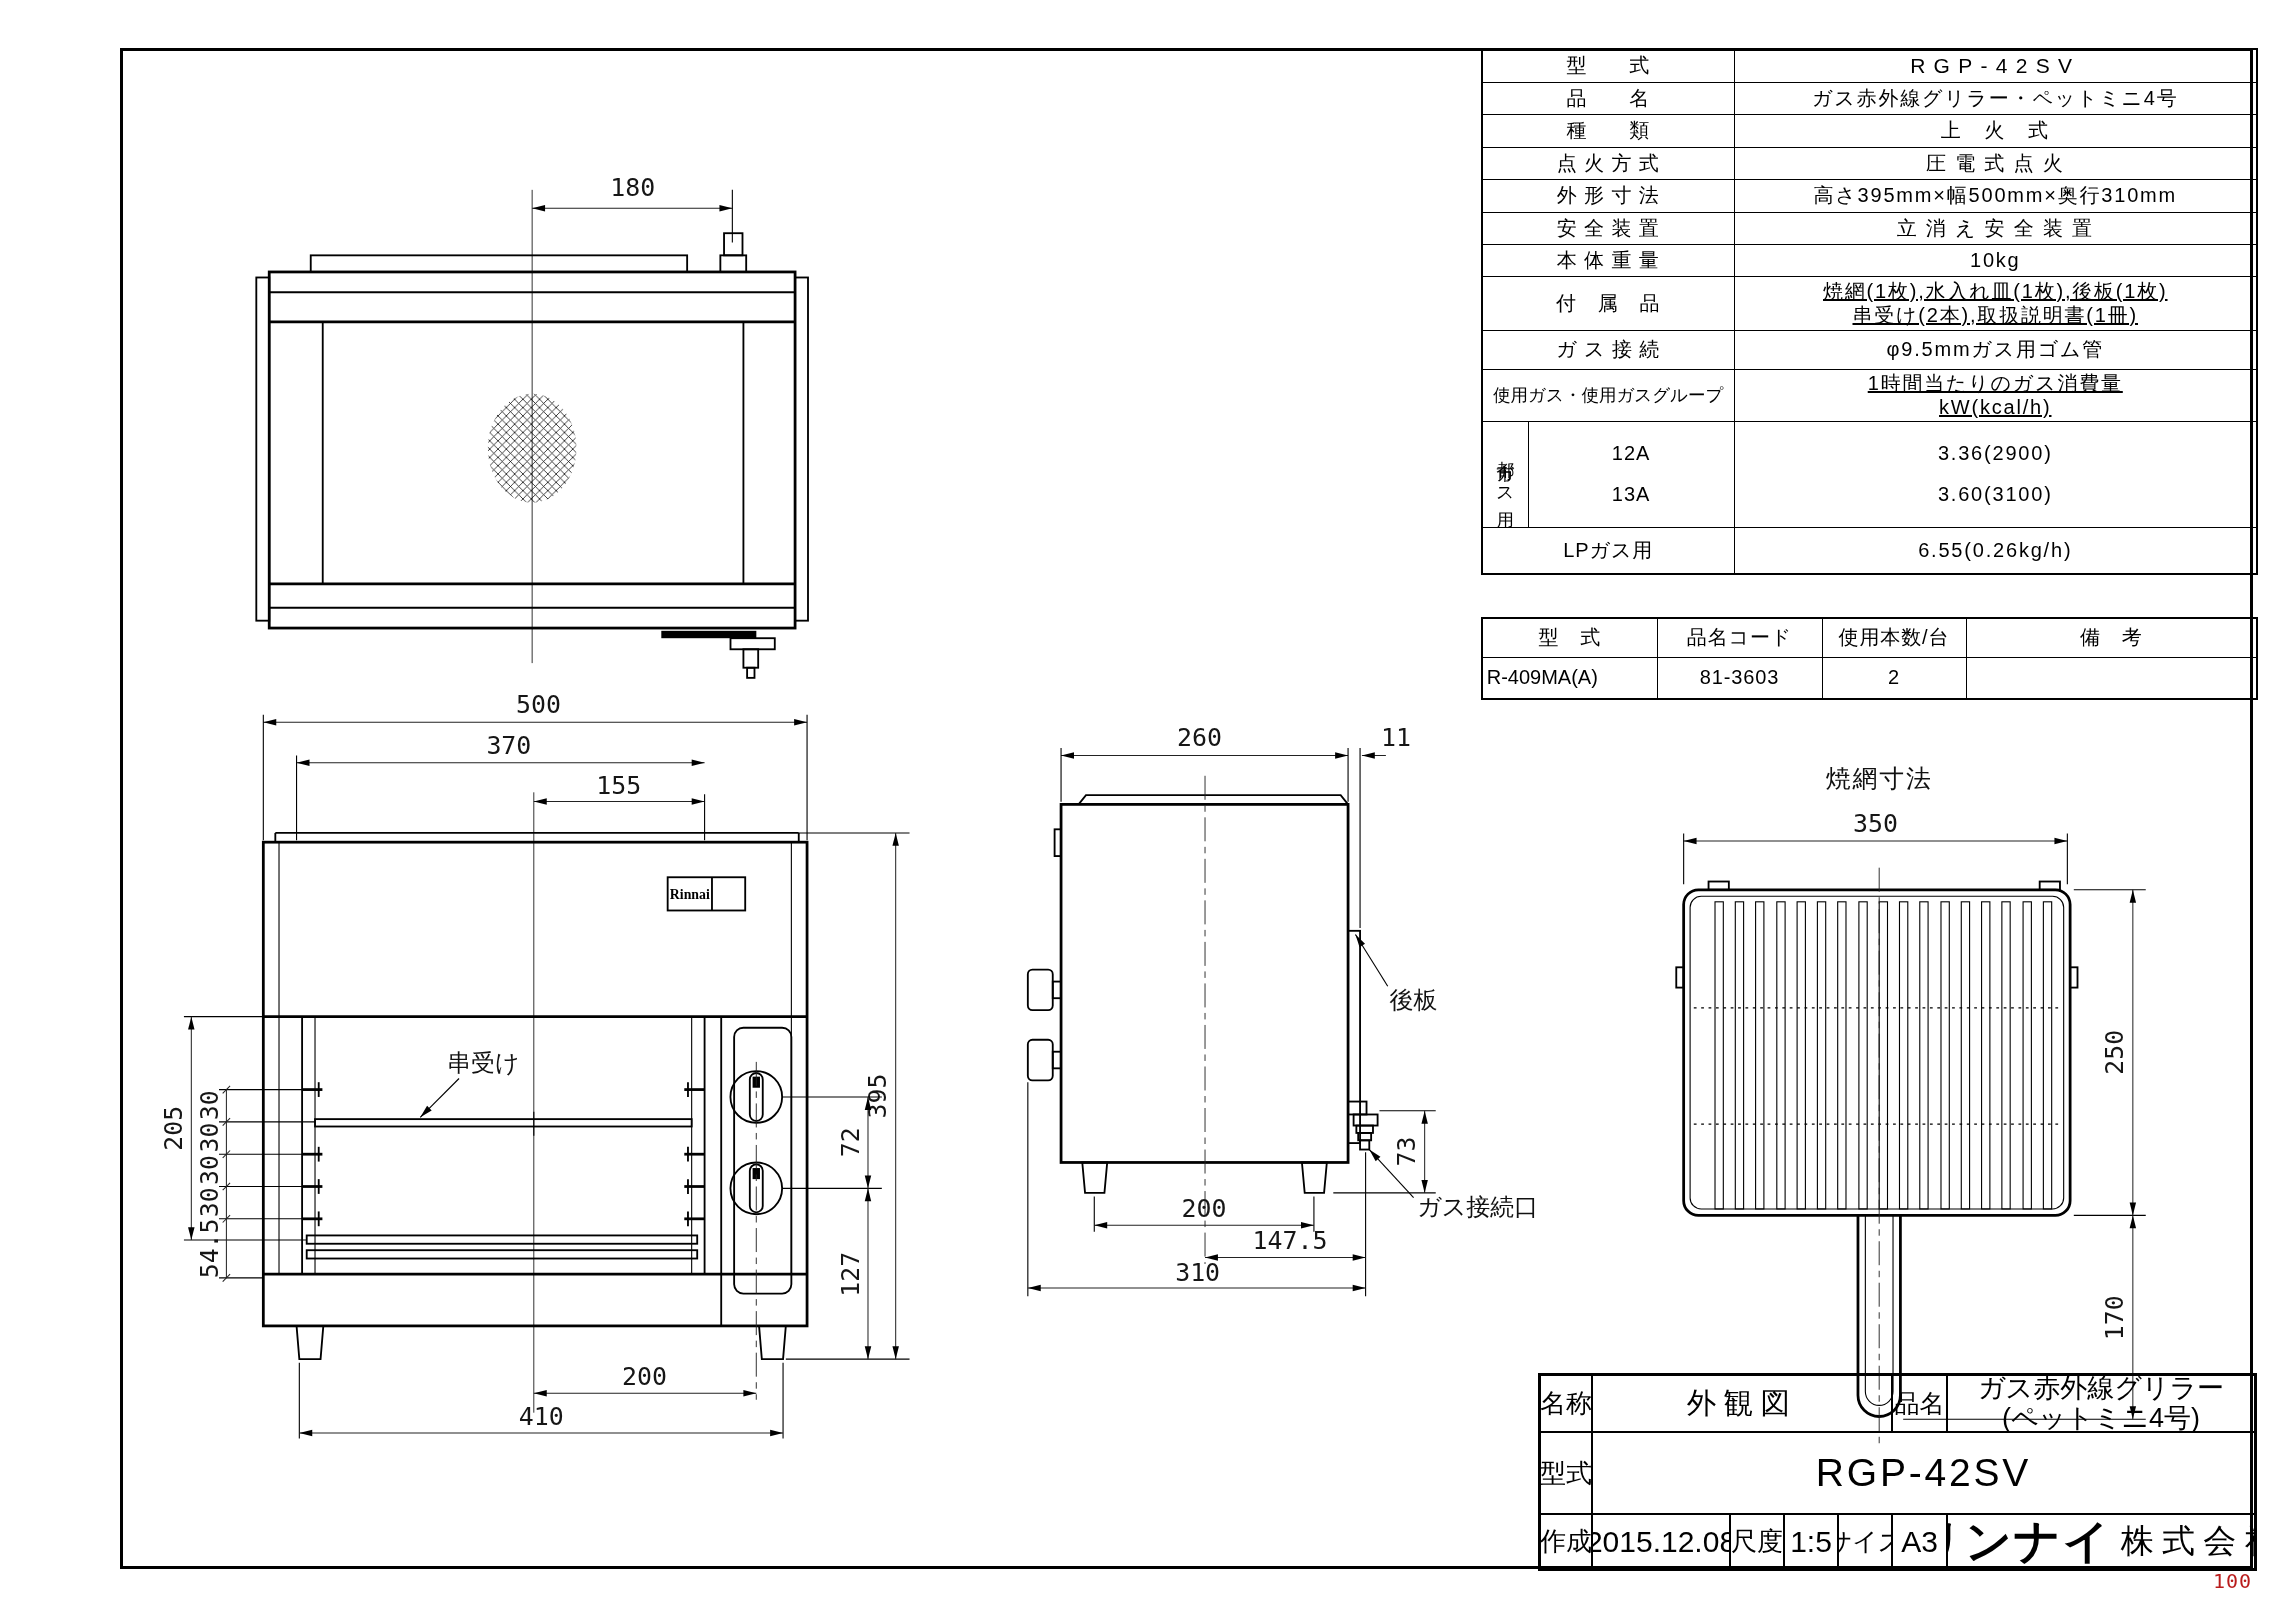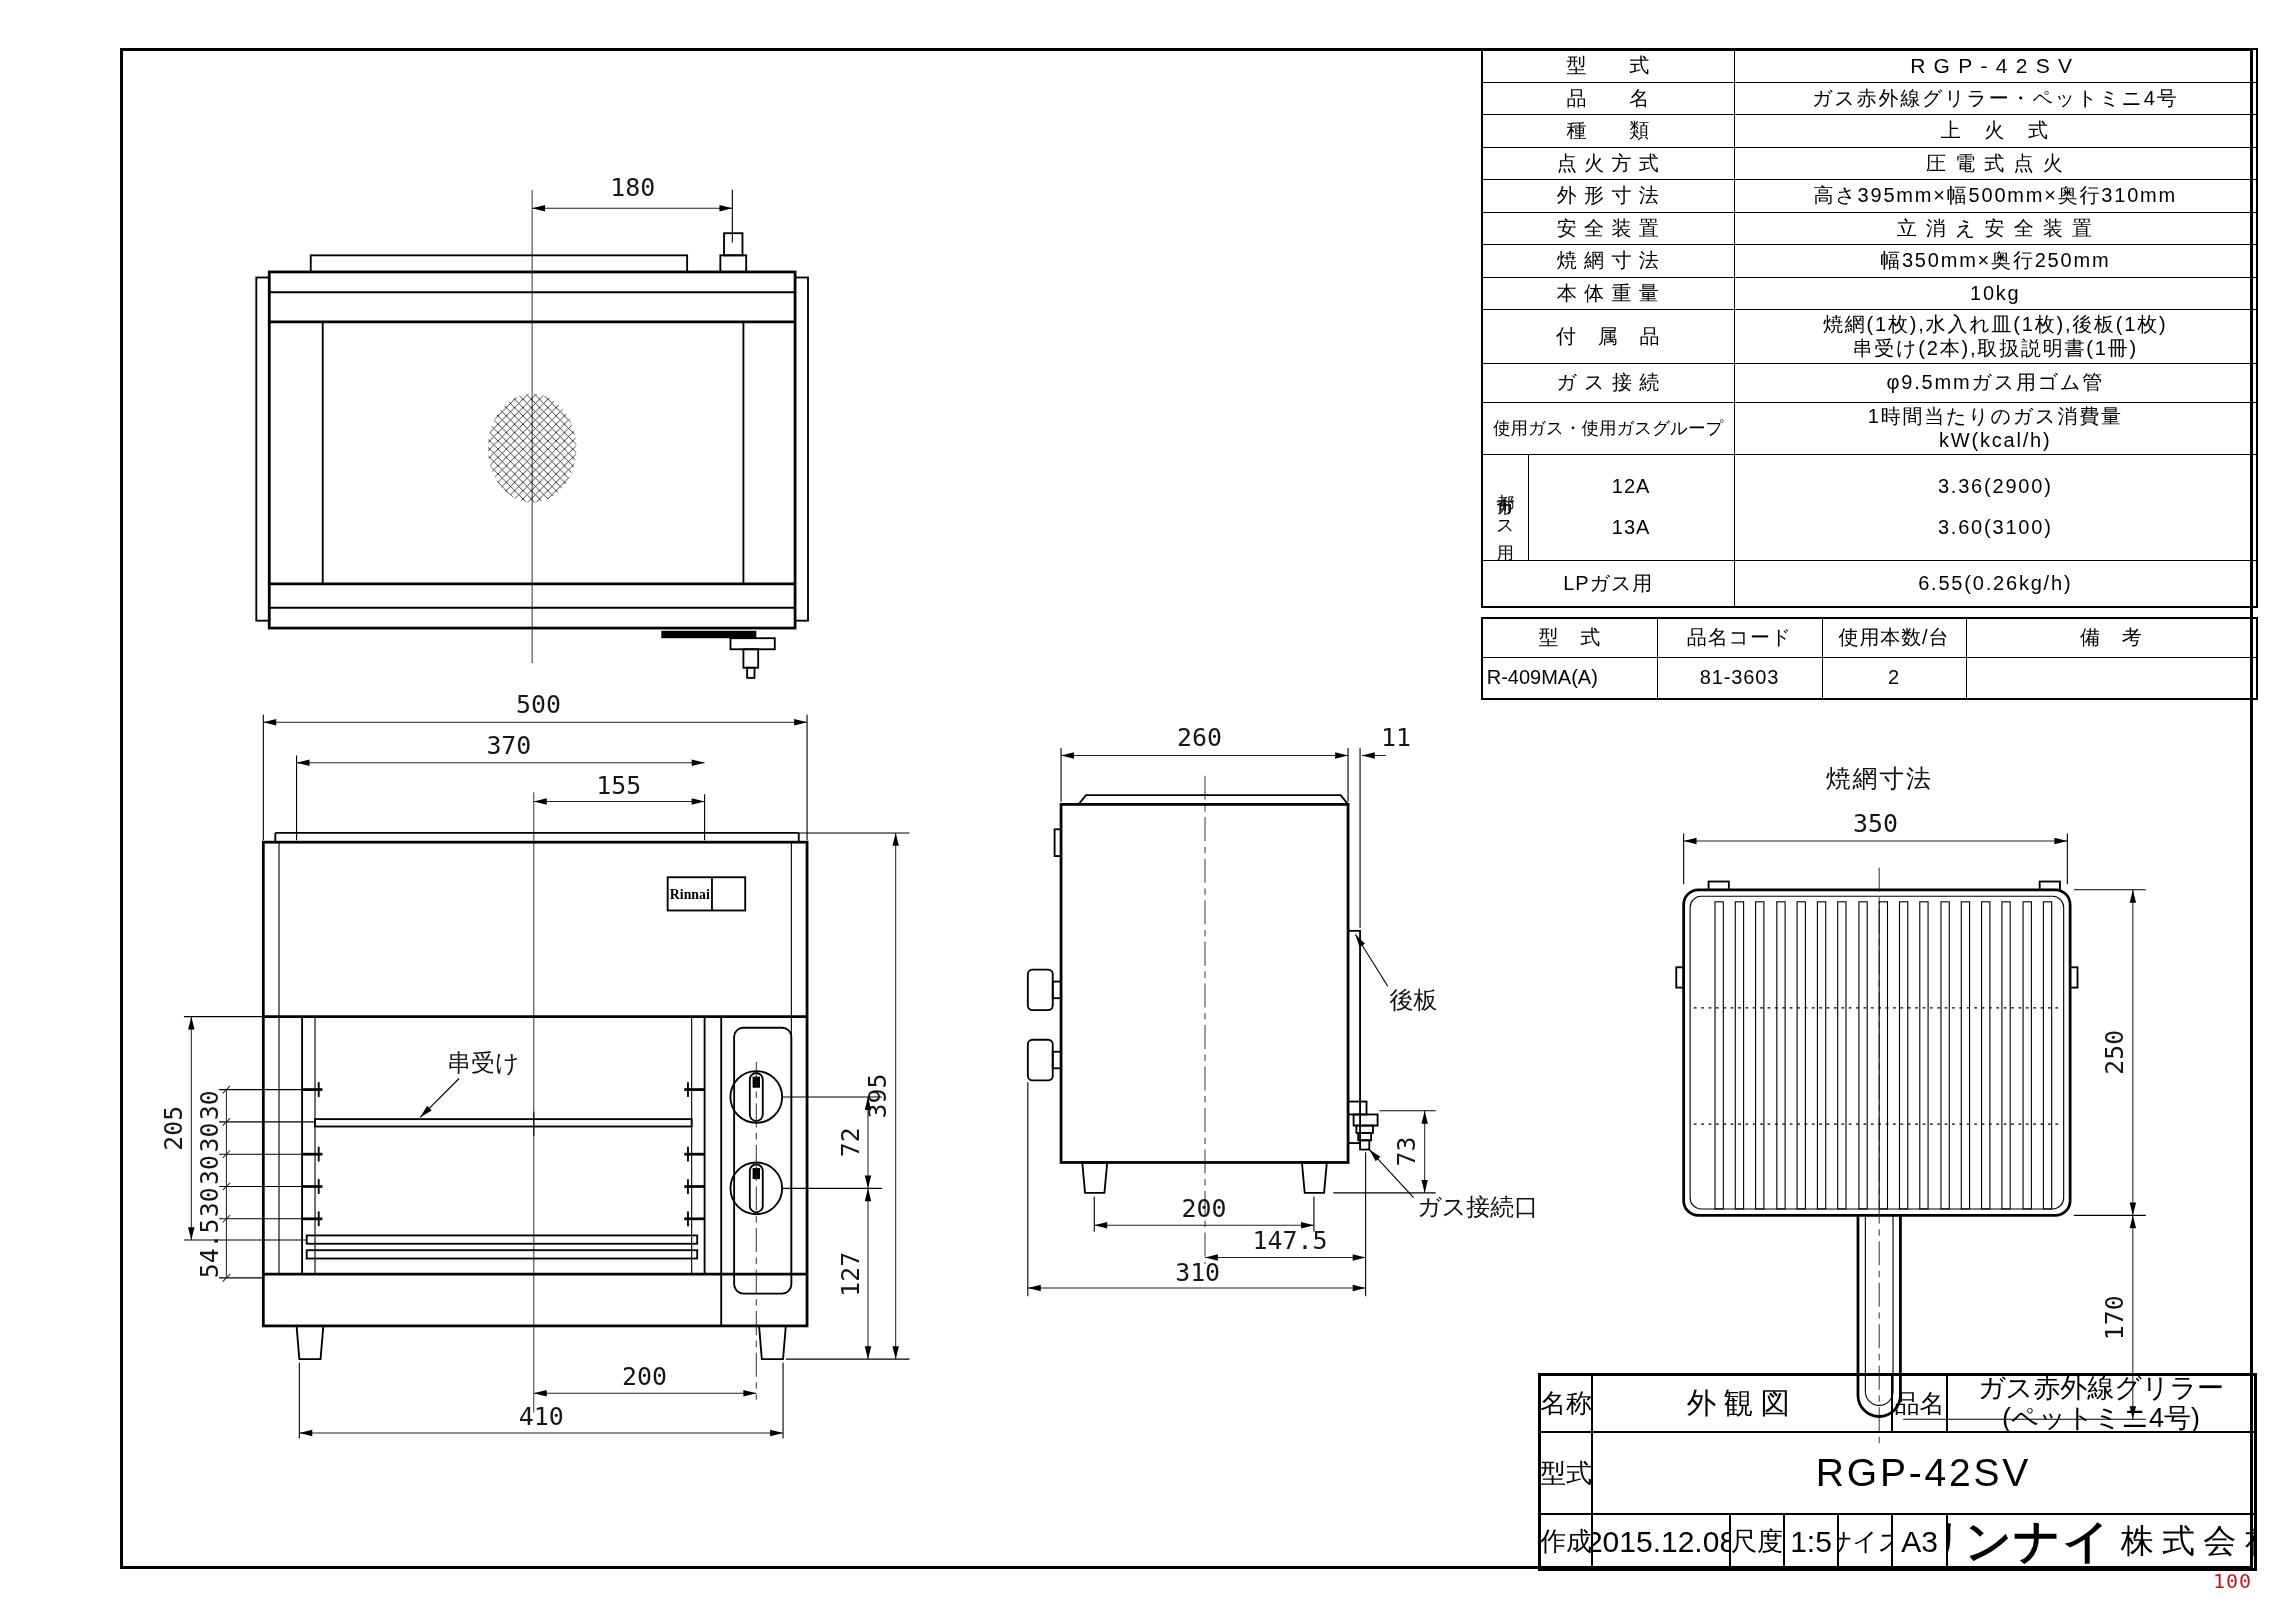--- a/index.html
+++ b/index.html
@@ -19,21 +19,21 @@
   .cline{stroke:#222;stroke-width:1;fill:none;}
 
   
   table{border-collapse:collapse;table-layout:fixed;}
   .spec{position:absolute;left:1481px;top:48px;width:775px;border:2.8px solid #000;}
   .spec td{border:1.8px solid #000;text-align:center;vertical-align:middle;font-size:20px;
            letter-spacing:0.9px;padding:0;overflow:hidden;white-space:nowrap;}
   .spec .val{letter-spacing:1.8px;}
   .spec .modelv{letter-spacing:8.3px;font-size:21px;}
   .spec .long{font-size:17.5px;letter-spacing:0;}
-  .spec .two div{line-height:24px;}
+  .spec .two div{line-height:24px;text-decoration:underline;}
   .spec .vert{writing-mode:vertical-rl;text-orientation:upright;font-size:17.5px;letter-spacing:2.8px;}
   .spec .gasline{line-height:41px;}
   .h36{height:33px}.h35{height:32px}.h58{height:54px}.h42{height:39px}.h56{height:52px}.h115{height:106px}.h51{height:47px}
 
   
   .burner{position:absolute;left:1481px;top:617px;width:775px;border:2.8px solid #000;}
   .burner td{border:1.8px solid #000;text-align:center;vertical-align:middle;font-size:20px;letter-spacing:0.9px;padding:0;white-space:nowrap;}
   .burner .h42{height:39px}.burner .h46{height:42px}
   .burner .mleft{text-align:left;padding-left:3.7px;letter-spacing:0;}
 
@@ -357,24 +357,20 @@
         <td class="val">圧 電 式 点 火</td>
         </tr>
     <tr class="h36">
           <td colspan="2">外 形 寸 法</td>
         <td class="val">高さ395mm×幅500mm×奥行310mm</td>
         </tr>
     <tr class="h35">
           <td colspan="2">安 全 装 置</td>
         <td class="val">立 消 え 安 全 装 置</td>
         </tr>
-    <tr class="h36">
-          <td colspan="2">焼 網 寸 法</td>
-        <td class="val">幅350mm×奥行250mm</td>
-        </tr>
     <tr class="h35">
           <td colspan="2">本 体 重 量</td>
         <td class="val">10kg</td>
         </tr>
     <tr class="h58">
           <td colspan="2">付　属　品</td>
         <td class="val two">
           <div>焼網(1枚),水入れ皿(1枚),後板(1枚)</div>
           <div>串受け(2本),取扱説明書(1冊)</div>
         </td>

